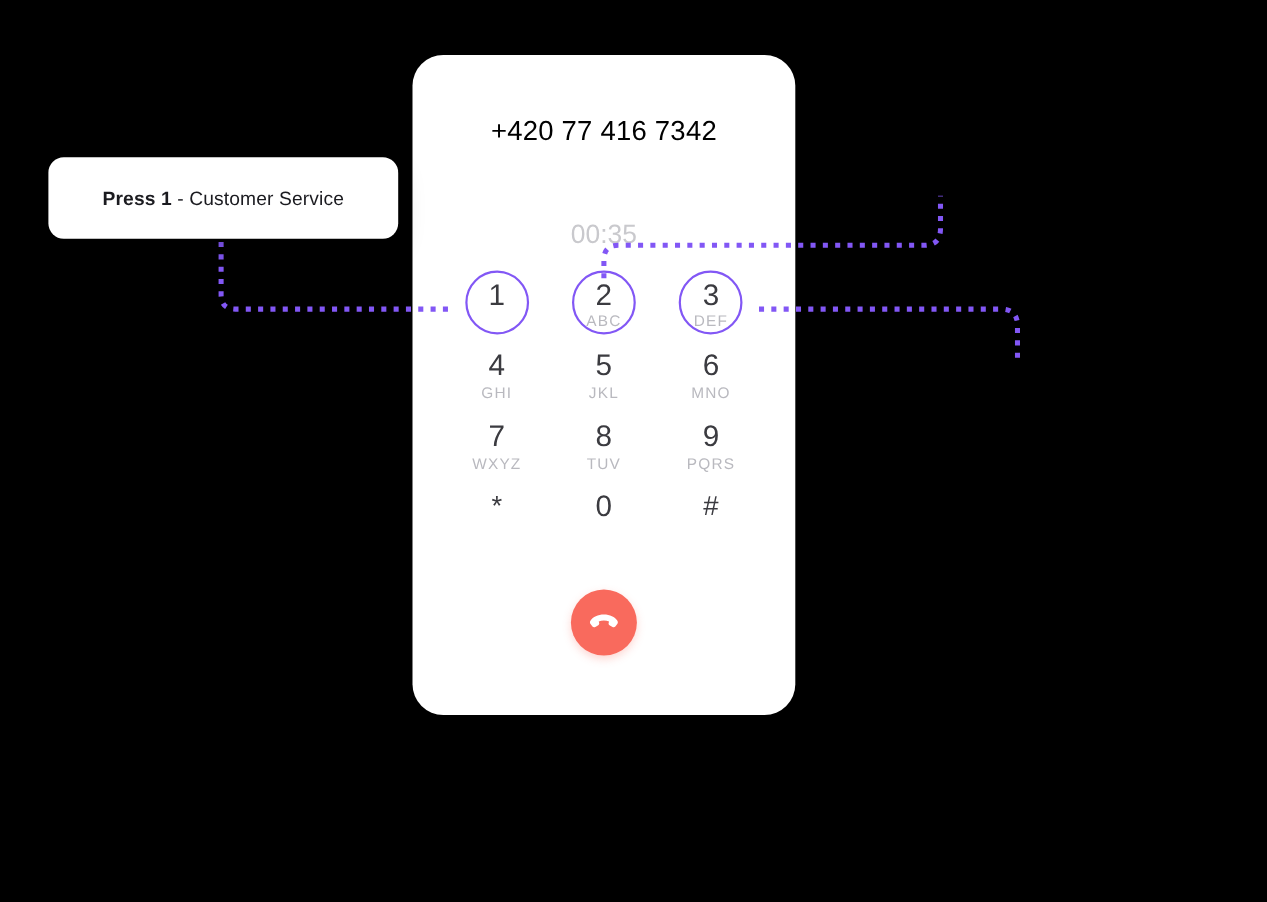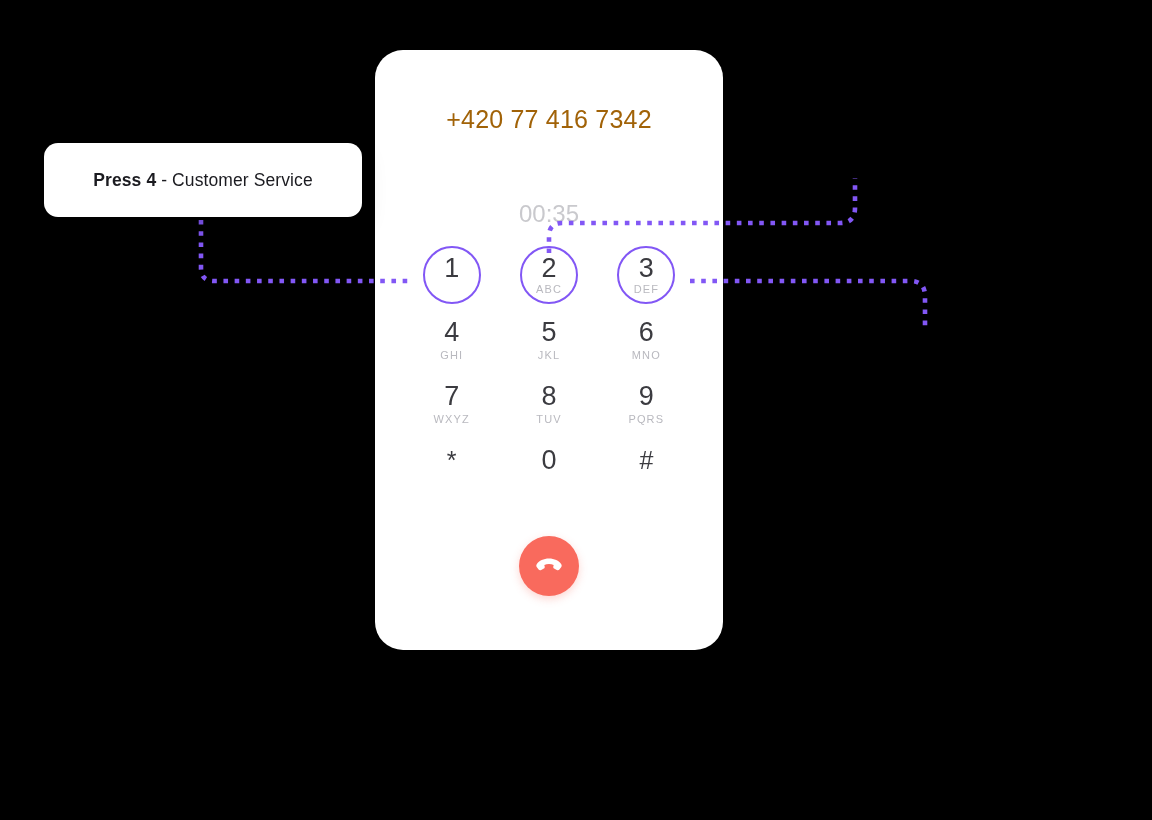--- a/index.html
+++ b/index.html
@@ -30,21 +30,21 @@
     box-shadow: 0 14px 30px rgba(0,0,0,0.10), 0 2px 8px rgba(0,0,0,0.06);
     z-index: 3;
   }
   #phone-number {
     position: absolute;
     left: 0; top: 55px;
     width: 100%;
     text-align: center;
     font-size: 25px;
     letter-spacing: 0.2px;
-    color: #a16207;
+    color: #000000;
   }
   #call-timer {
     position: absolute;
     left: 0; top: 106px;
     width: 100%;
     text-align: center;
     font-size: 24px;
     color: #c9c9cd;
     margin-top: 44px;
   }
@@ -67,21 +67,21 @@
     justify-content: center;
     user-select: none;
   }
   .key .digit {
     font-size: 27px;
     color: #3b3b40;
     line-height: 1;
     font-weight: 400;
   }
   .key .letters {
-    font-size: 11px;
+    font-size: 14px;
     color: #b9b9bf;
     letter-spacing: 1.1px;
     margin-top: 4px;
     line-height: 1;
     height: 10px;
   }
   .key.sym .digit { font-size: 25px; }
   .key.circled .ring {
     position: absolute;
     left: 50%;
@@ -234,19 +234,19 @@
                    C9.7 6.4 11.3 6.1 13 6.1s3.3 0.3 4.7 0.8l-0.4 1.5c-0.2 0.8 0.1 1.6 0.8 2.0
                    l2.7 1.6c0.9 0.5 2.0 0.4 2.6-0.4l1.9-2.5c0.6-0.8 0.5-2.0-0.2-3.0
                    C23.0 2.9 18.4 0.6 13 0.6z" fill="#ffffff"></path>
         </svg>
       </span>
     </button>
   </div>
 
   <div class="callout" id="callout-1">
     <div class="label">
-      <span class="press">Press 4</span><span class="dept"> - Customer Service</span>
+      <span class="press">Press 1</span><span class="dept"> - Customer Service</span>
     </div>
   </div>
 
 
 
 </div>
 
 </body></html>

